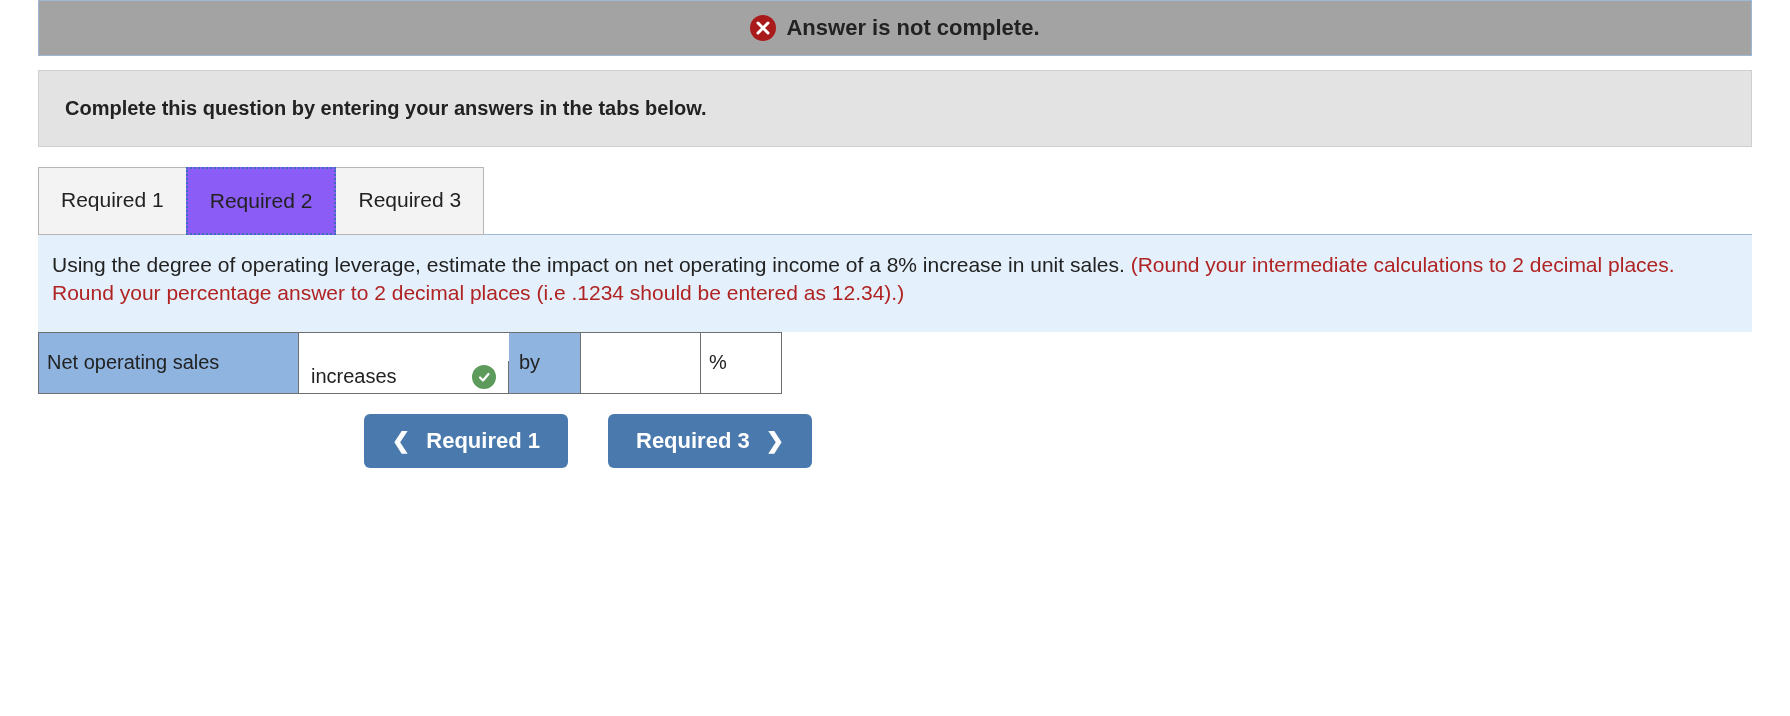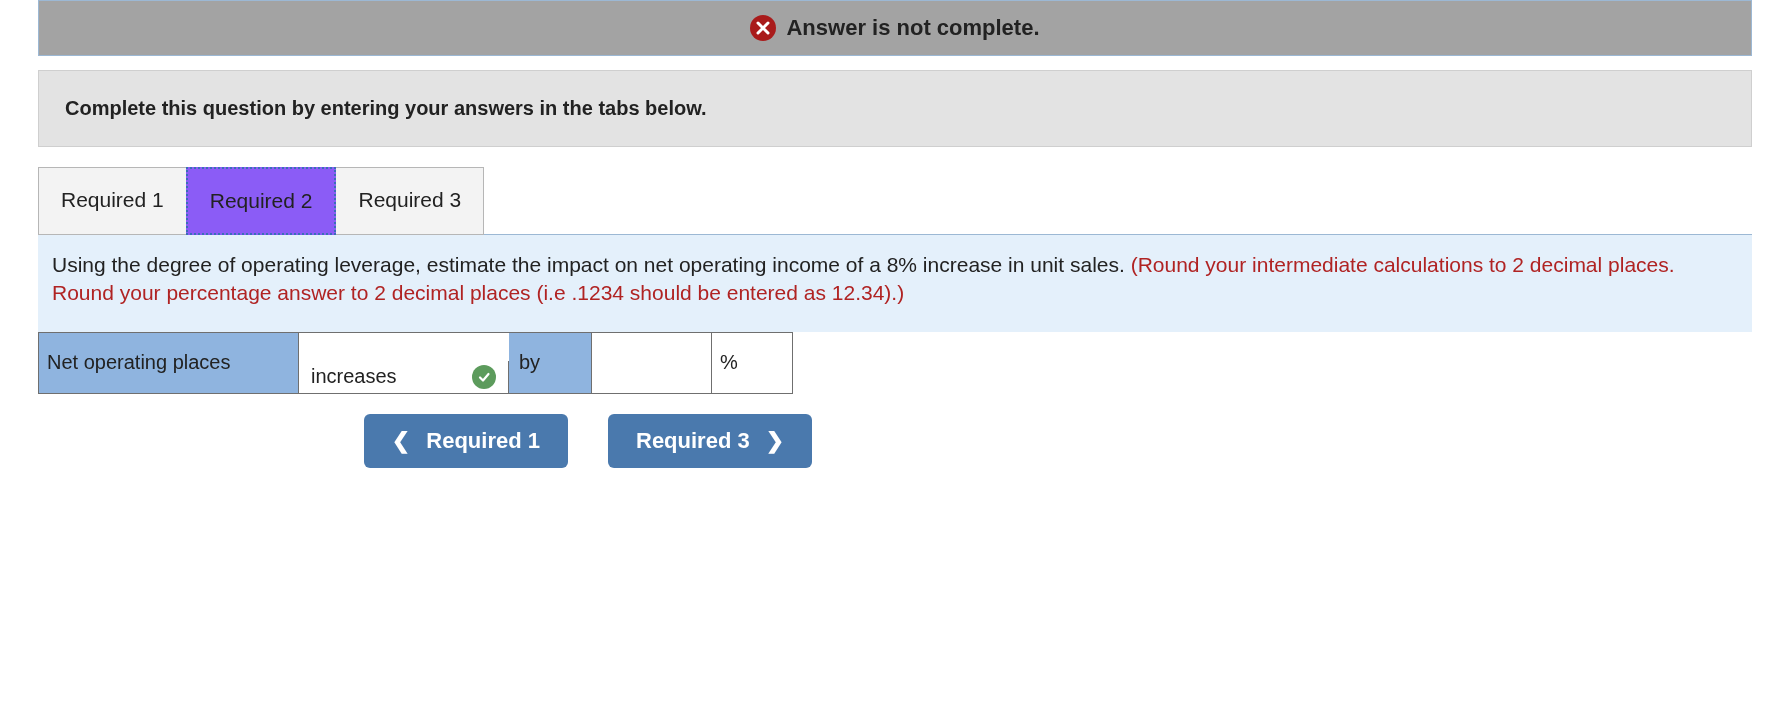--- a/index.html
+++ b/index.html
@@ -112,21 +112,21 @@
     align-items: center;
     justify-content: center;
     margin-left: auto;
     flex: 0 0 auto;
   }
   .check-icon svg { display: block; }
   .cell-by {
     background: #8fb4df;
     padding: 4px 10px;
     border-right: 1px solid #6f6f6f;
-    width: 83px;
+    width: 72px;
   }
   .cell-input {
     background: #fff;
     padding: 0;
     border-right: 1px solid #6f6f6f;
     width: 120px;
   }
   .cell-input input {
     border: none;
     outline: none;
@@ -197,21 +197,21 @@
     <div class="tab">
       <span>Required 3</span>
     </div>
   </div>
 
   <div class="content-panel">
     <span>Using the degree of operating leverage, estimate the impact on net operating income of a 8% increase in unit sales. </span><span class="hint">(Round your intermediate calculations to 2 decimal places. Round your percentage answer to 2 decimal places (i.e .1234 should be entered as 12.34).)</span>
   </div>
 
   <div class="answer-row">
-    <div class="cell-label">Net operating places</div>
+    <div class="cell-label">Net operating sales</div>
     <div class="cell-select">
       <span>increases</span>
       <span class="check-icon">
         <svg width="14" height="14" viewBox="0 0 14 14">
           <path d="M3 7.5 L6 10.5 L11.5 4" stroke="#fff" stroke-width="2.2" fill="none" stroke-linecap="round" stroke-linejoin="round"></path>
         </svg>
       </span>
     </div>
     <div class="cell-by">by</div>
     <div class="cell-input">

